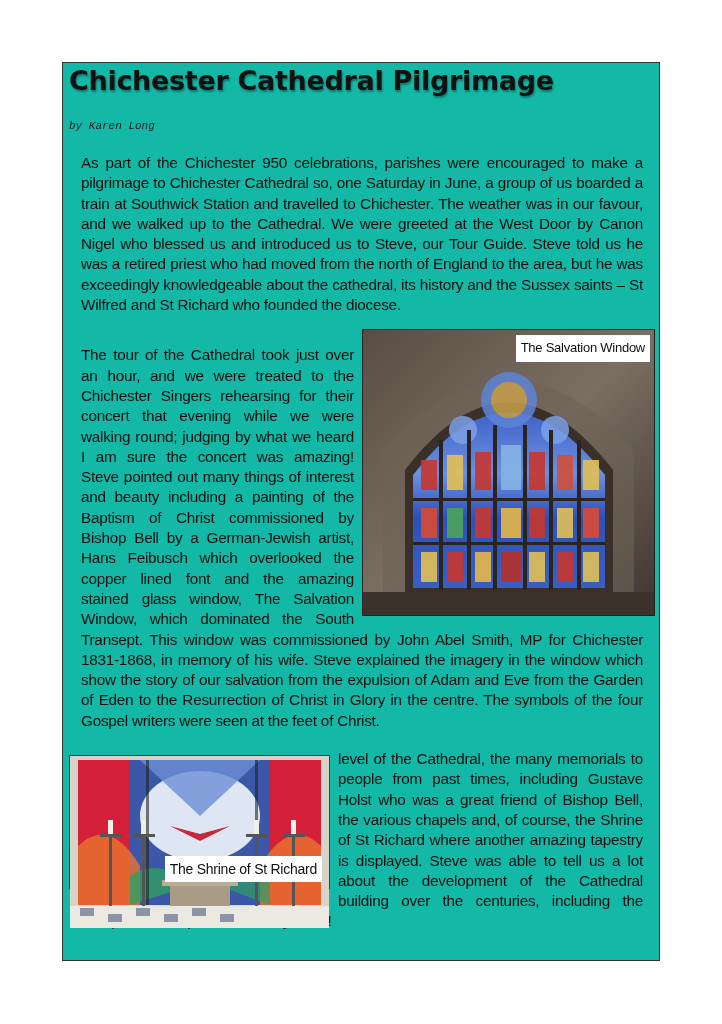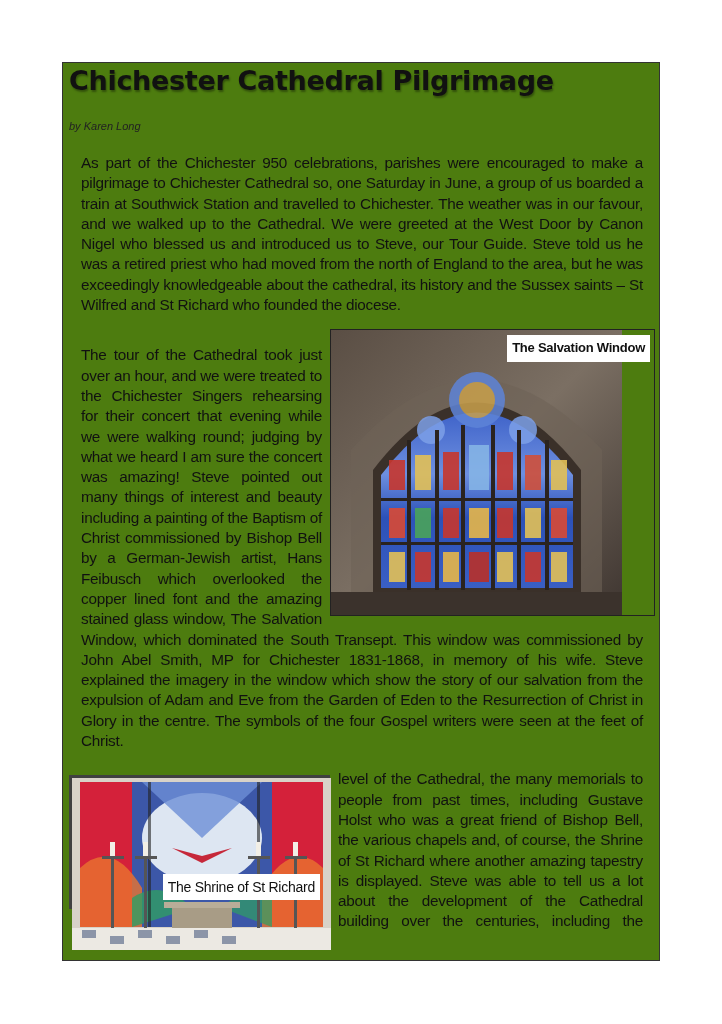--- a/index.html
+++ b/index.html
@@ -1,47 +1,46 @@
 <!DOCTYPE html>
 <html><head>
 <meta charset="utf-8">
 <style>
   html, body { margin: 0; padding: 0; background: #ffffff; }
   body { width: 722px; height: 1024px; position: relative; overflow: hidden; }
   .page {
     position: absolute; left: 62px; top: 62px; width: 598px; height: 899px;
-    border: 1px solid #333; box-sizing: border-box; background: #4d7c0f;
+    border: 1px solid #333; box-sizing: border-box; background: #14b8a6;
   }
   .title {
     position: absolute; left: 6px; top: 2px; margin: 0;
     font-family: "DejaVu Sans", sans-serif; font-weight: bold; font-size: 27px;
     letter-spacing: -0.3px; color: #111;
     text-shadow: 1px 2px 2px rgba(0,0,0,0.35);
     white-space: nowrap;
   }
   .byline {
     position: absolute; left: 6px; top: 57px;
-    font-family: Liberation Sans, sans-serif; font-style: italic; font-size: 11px; color: #222;
+    font-family: Liberation Mono, monospace; font-style: italic; font-size: 11px; color: #222;
   }
   .body {
     position: absolute; left: 6px; top: 78px; width: 586px;
     font-family: "Liberation Sans", sans-serif; font-size: 15.3px; line-height: 20.3px;
     color: #111; text-align: justify; letter-spacing: -0.25px;
   }
   .body p { margin: 12px; }
   .gap { height: 6px; }
   .fig-right {
-    float: right; width: 325px; height: 287px; margin: 0 0 0 8px;
+    float: right; width: 293px; height: 287px; margin: 0 0 0 8px;
     position: relative; border: 1px solid #222; box-sizing: border-box;
     margin-top: -4px;
-    font-weight: bold;
   }
   .fig-left {
     float: left; width: 261px; height: 134px; margin: 6px 8px 16px 0;
-    position: relative; border: 3px solid #404040; box-sizing: border-box;
+    position: relative; border: 1px solid #404040; box-sizing: border-box;
   }
   .caption {
     position: absolute; background: #fff; color: #111;
     font-family: "Liberation Sans", sans-serif; font-size: 13px; padding: 3px 5px;
     white-space: nowrap;
   }
   .fig-right .caption { top: 5px; right: 4px; }
   .fig-left .caption { bottom: 6px; right: 7px; font-size: 14px; }
   svg { display: block; }
 </style>

